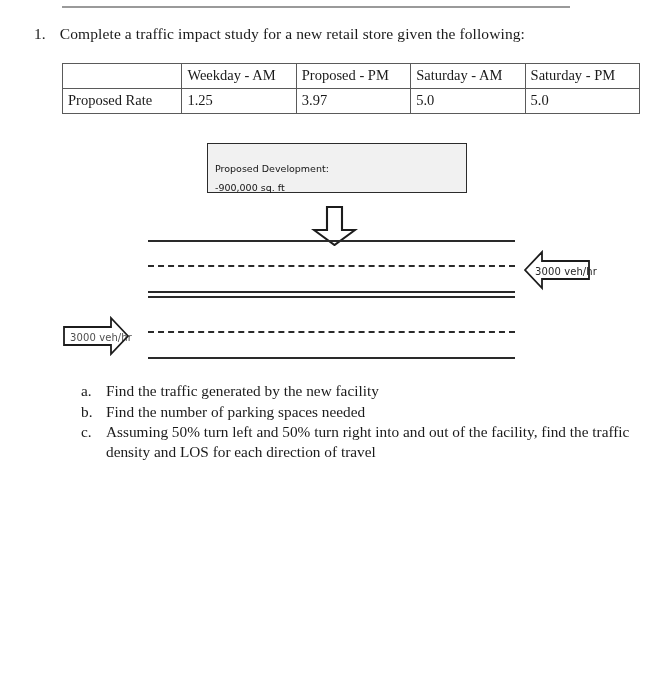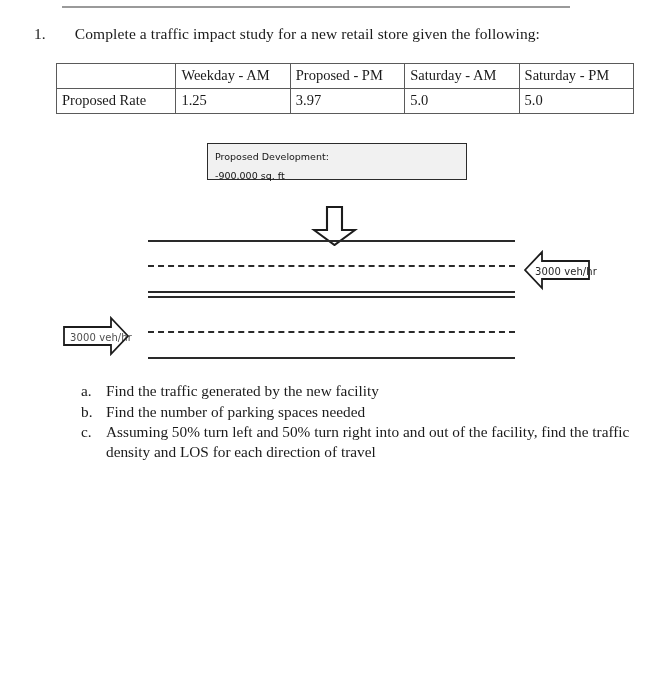--- a/index.html
+++ b/index.html
@@ -32,26 +32,26 @@
     left: 34px;
     top: 24px;
     width: 600px;
     font-size: 15.5px;
     line-height: 1.25;
     display: flex;
     gap: 14px;
     letter-spacing: .1px;
   }
   .q1 .marker { flex: 0 0 auto; }
-  .q1 .text  { flex: 1 1 auto; margin-left: 15px; }
+  .q1 .text  { flex: 1 1 auto; }
 
   
   .rates-table {
     position: absolute;
-    left: 56px;
+    left: 62px;
     top: 63px;
     width: 578px;
     border-collapse: collapse;
     font-size: 14.5px;
     table-layout: fixed;
     padding-left: 32px;
   }
   .rates-table td, .rates-table th {
     border: 1px solid #5a5a5a;
     padding: 2px 5px 3px 5px;
@@ -76,28 +76,28 @@
     width: 649px;
     height: 245px;
   }
 
   
   .dev-box {
     position: absolute;
     left: 207px;
     top: 13px;
     width: 260px;
-    height: 37px;
+    height: 50px;
     background: #f1f1f1;
     border: 1.6px solid #2b2b2b;
     box-sizing: border-box;
     font-family: "DejaVu Sans", "Liberation Sans", sans-serif;
     font-size: 9.5px;
     line-height: 1.0;
-    padding: 8px 0 0 7px;
+    padding: 20px 0 0 7px;
     color: #141414;
   }
   .dev-box .ln { display: block; margin-bottom: 9px; }
 
   
   .arrow-down {
     position: absolute;
     left: 311px;
     top: 76px;
     width: 47px;

